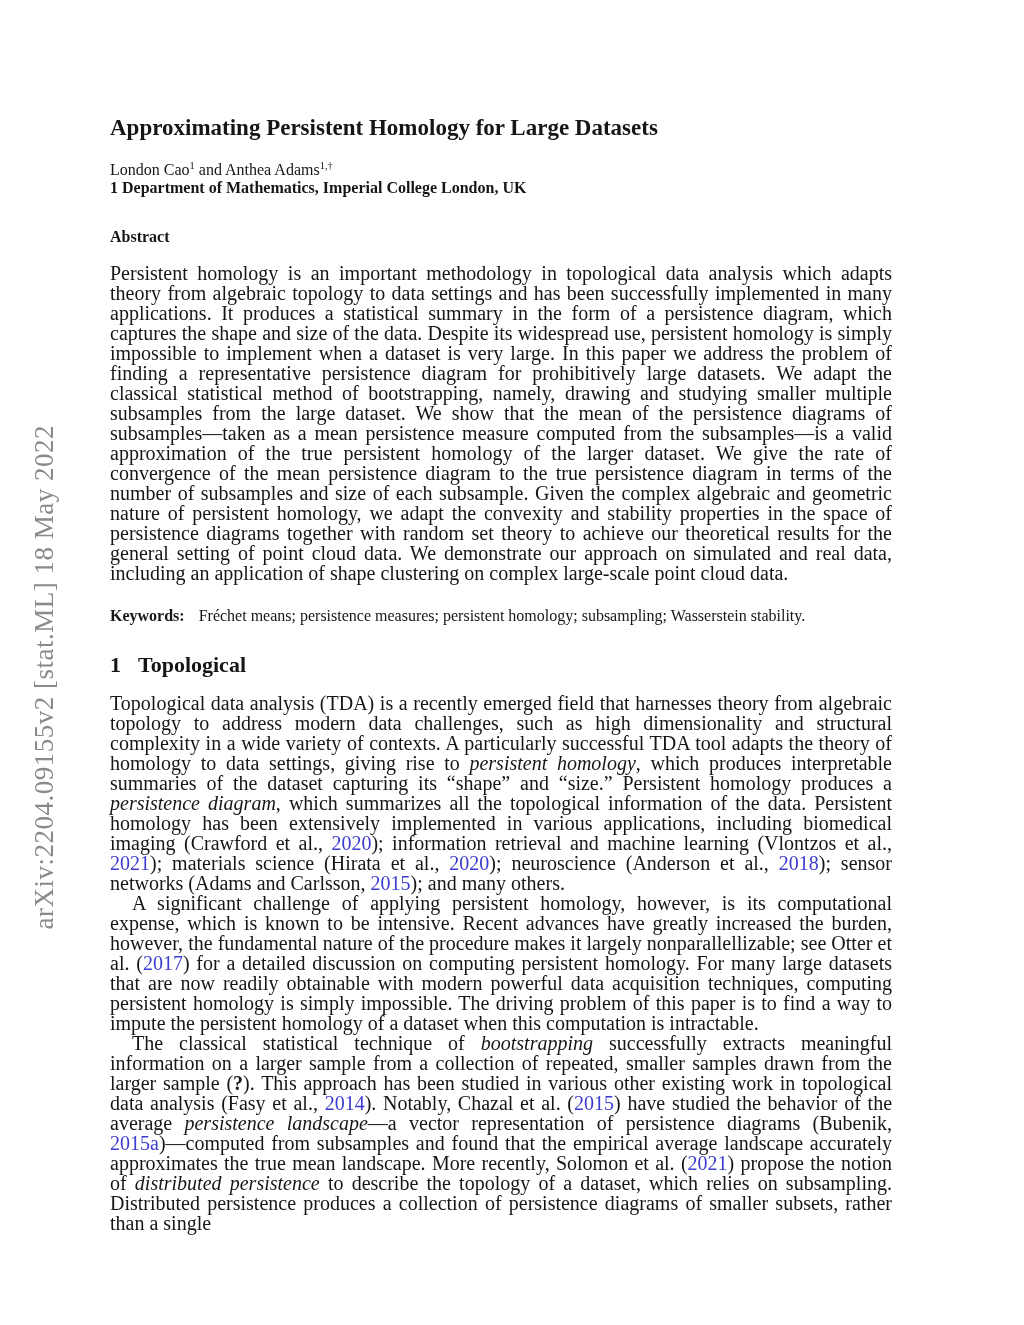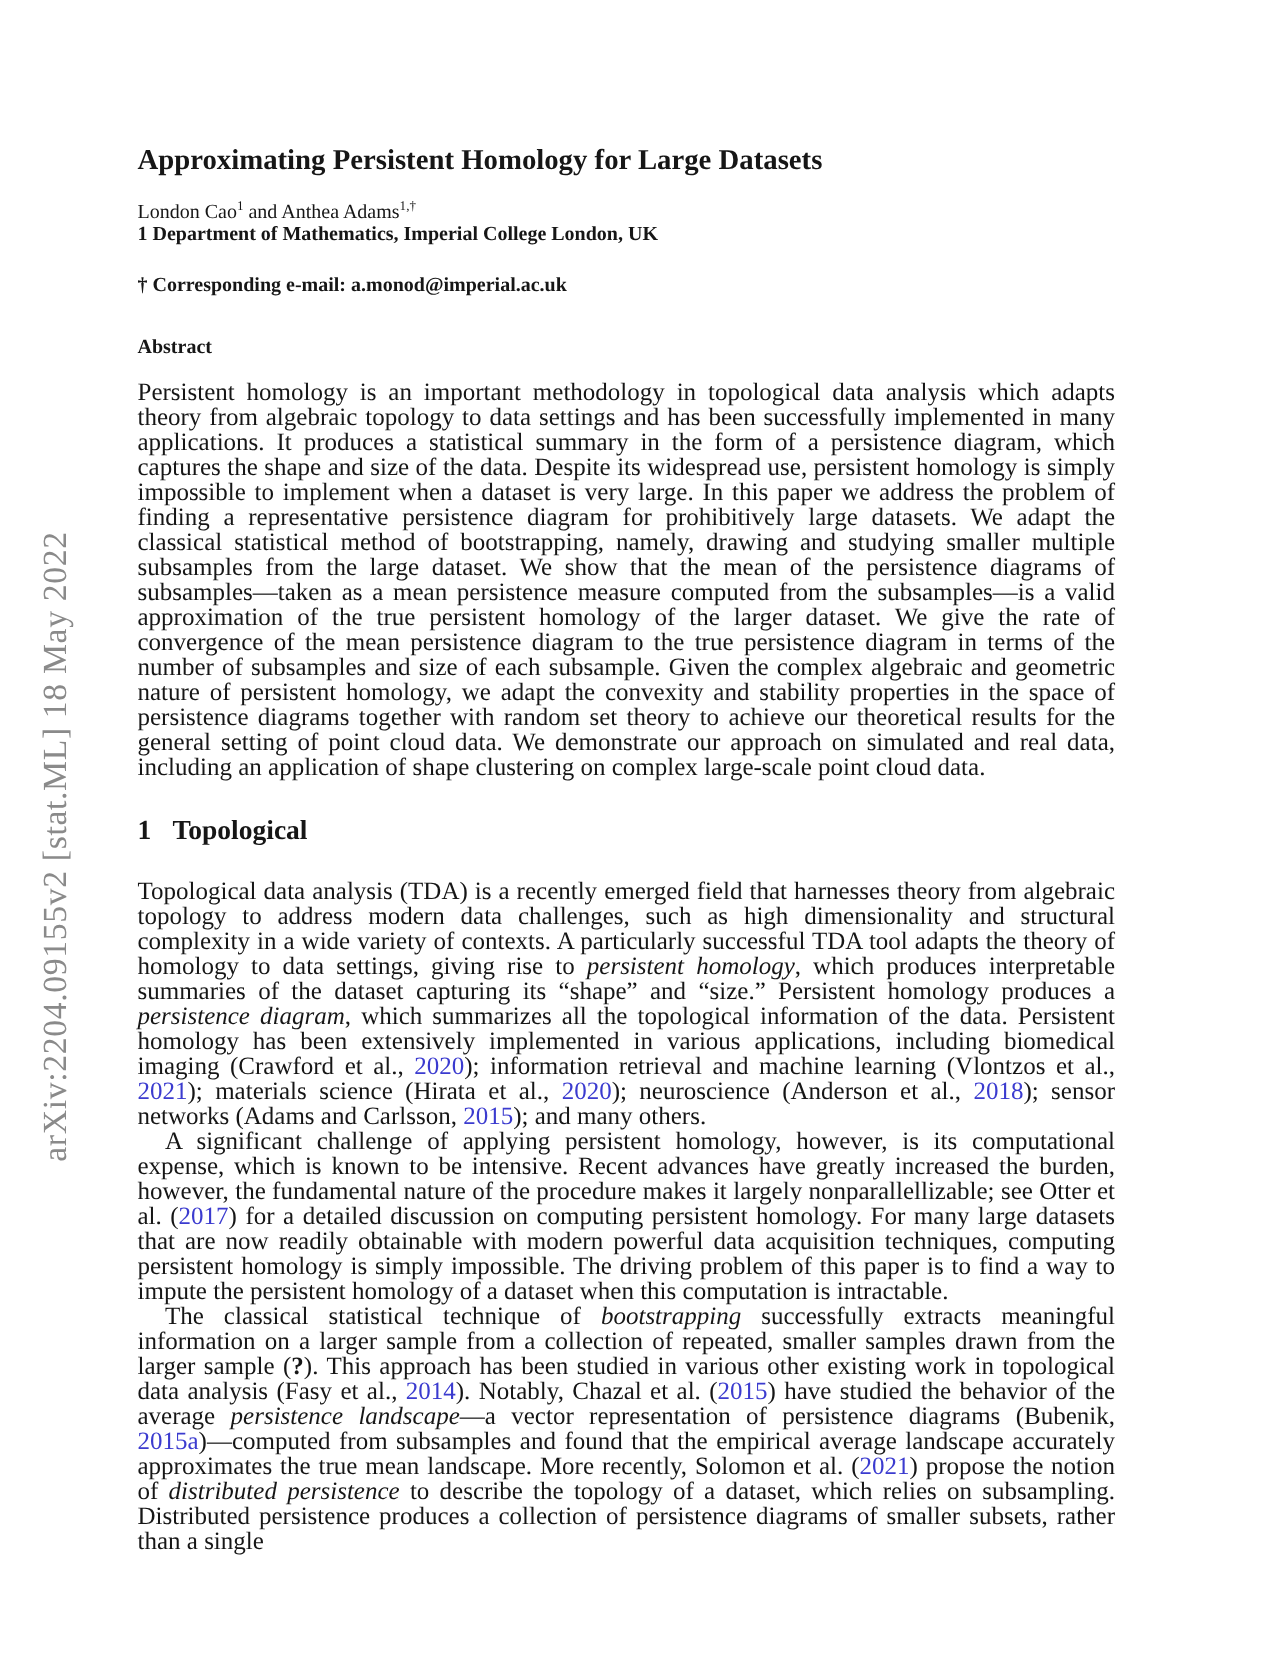--- a/index.html
+++ b/index.html
@@ -89,21 +89,21 @@
   }
   .section-heading {
     margin-top: 27px;
     font-size: 22px;
     font-weight: bold;
   }
   .section-number {
     margin-right: 17px;
   }
   .intro-para-first {
-    margin-top: 26px;
+    margin-top: 15px;
   }
   .intro-para-indent {
     text-indent: 22px;
   }
   .seg-italic { font-style: italic; }
   .seg-bold { font-weight: bold; }
   .seg-cite { color: #3b3bcf; }
 </style>
 </head>
 <body>
@@ -113,26 +113,28 @@
 </div>
 
 <div class="content">
 
   <h1 class="paper-title">Approximating Persistent Homology for Large Datasets</h1>
 
   <div class="authors"><span class="seg-plain">London Cao</span><sup class="seg-sup">1</sup><span class="seg-plain"> and Anthea Adams</span><sup class="seg-sup">1,†</sup></div>
 
   <div class="affiliation">1 Department of Mathematics, Imperial College London, UK</div>
 
-  <div class="correspondence">† Corresponding e-mail: a.monod@imperial.ac.uk</div>
 
   <div class="abstract-heading">Abstract</div>
 
   <p class="body-text abstract-body">Persistent homology is an important methodology in topological data analysis which adapts theory from algebraic topology to data settings and has been successfully implemented in many applications. It produces a statistical summary in the form of a persistence diagram, which captures the shape and size of the data. Despite its widespread use, persistent homology is simply impossible to implement when a dataset is very large. In this paper we address the problem of finding a representative persistence diagram for prohibitively large datasets. We adapt the classical statistical method of bootstrapping, namely, drawing and studying smaller multiple subsamples from the large dataset. We show that the mean of the persistence diagrams of subsamples—taken as a mean persistence measure computed from the subsamples—is a valid approximation of the true persistent homology of the larger dataset. We give the rate of convergence of the mean persistence diagram to the true persistence diagram in terms of the number of subsamples and size of each subsample. Given the complex algebraic and geometric nature of persistent homology, we adapt the convexity and stability properties in the space of persistence diagrams together with random set theory to achieve our theoretical results for the general setting of point cloud data. We demonstrate our approach on simulated and real data, including an application of shape clustering on complex large-scale point cloud data.</p>
 
+  <div class="keywords">
+    <span class="keywords-label">Keywords:</span><span>Fréchet means; persistence measures; persistent homology; subsampling; Wasserstein stability.</span>
+  </div>
 
   <div class="section-heading">
     <span class="section-number">1</span><span>Topological</span>
   </div>
 
   <p class="body-text intro-para-first"><span class="seg-plain">Topological data analysis (TDA) is a recently emerged field that harnesses theory from algebraic topology to address modern data challenges, such as high dimensionality and structural complexity in a wide variety of contexts. A particularly successful TDA tool adapts the theory of homology to data settings, giving rise to </span><span class="seg-italic">persistent homology</span><span class="seg-plain">, which produces interpretable summaries of the dataset capturing its “shape” and “size.” Persistent homology produces a </span><span class="seg-italic">persistence diagram</span><span class="seg-plain">, which summarizes all the topological information of the data. Persistent homology has been extensively implemented in various applications, including biomedical imaging (Crawford et al., </span><span class="seg-cite">2020</span><span class="seg-plain">); information retrieval and machine learning (Vlontzos et al., </span><span class="seg-cite">2021</span><span class="seg-plain">); materials science (Hirata et al., </span><span class="seg-cite">2020</span><span class="seg-plain">); neuroscience (Anderson et al., </span><span class="seg-cite">2018</span><span class="seg-plain">); sensor networks (Adams and Carlsson, </span><span class="seg-cite">2015</span><span class="seg-plain">); and many others.</span></p>
 
   <p class="body-text intro-para-indent"><span class="seg-plain">A significant challenge of applying persistent homology, however, is its computational expense, which is known to be intensive. Recent advances have greatly increased the burden, however, the fundamental nature of the procedure makes it largely nonparallellizable; see Otter et al. (</span><span class="seg-cite">2017</span><span class="seg-plain">) for a detailed discussion on computing persistent homology. For many large datasets that are now readily obtainable with modern powerful data acquisition techniques, computing persistent homology is simply impossible. The driving problem of this paper is to find a way to impute the persistent homology of a dataset when this computation is intractable.</span></p>
 
   <p class="body-text intro-para-indent"><span class="seg-plain">The classical statistical technique of </span><span class="seg-italic">bootstrapping</span><span class="seg-plain"> successfully extracts meaningful information on a larger sample from a collection of repeated, smaller samples drawn from the larger sample (</span><span class="seg-bold">?</span><span class="seg-plain">). This approach has been studied in various other existing work in topological data analysis (Fasy et al., </span><span class="seg-cite">2014</span><span class="seg-plain">). Notably, Chazal et al. (</span><span class="seg-cite">2015</span><span class="seg-plain">) have studied the behavior of the average </span><span class="seg-italic">persistence landscape</span><span class="seg-plain">—a vector representation of persistence diagrams (Bubenik, </span><span class="seg-cite">2015a</span><span class="seg-plain">)—computed from subsamples and found that the empirical average landscape accurately approximates the true mean landscape. More recently, Solomon et al. (</span><span class="seg-cite">2021</span><span class="seg-plain">) propose the notion of </span><span class="seg-italic">distributed persistence</span><span class="seg-plain"> to describe the topology of a dataset, which relies on subsampling. Distributed persistence produces a collection of persistence diagrams of smaller subsets, rather than a single</span></p>

